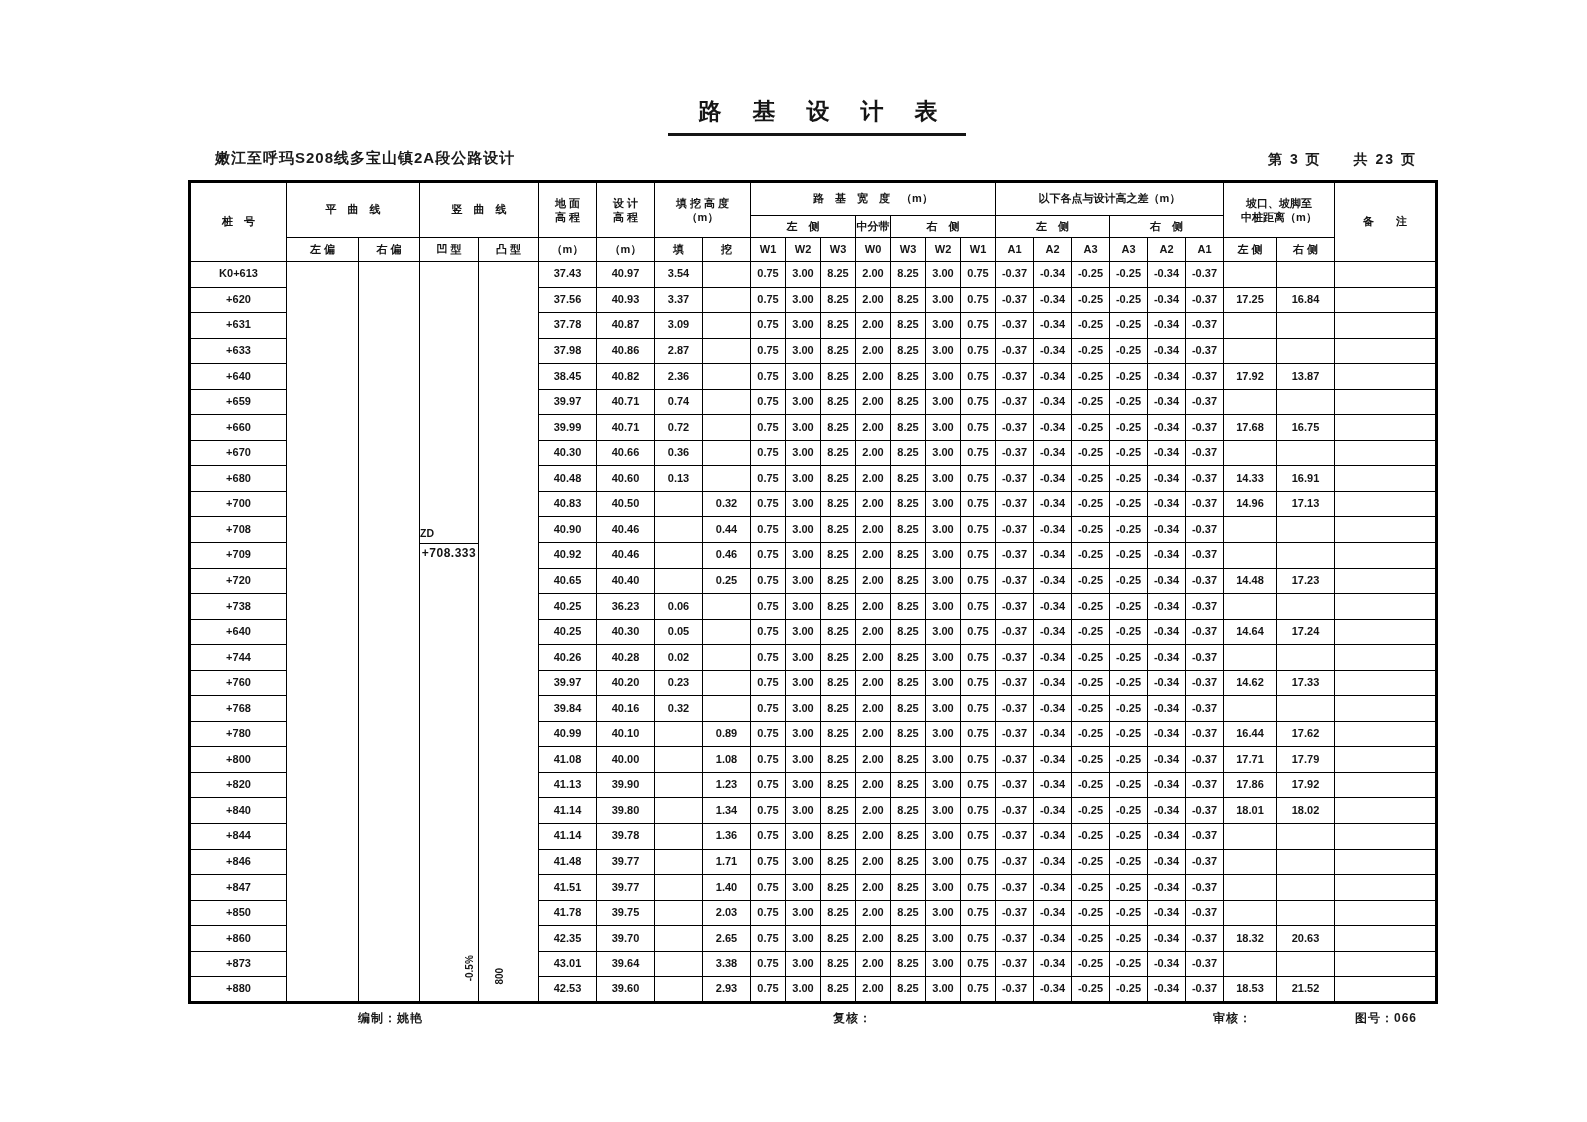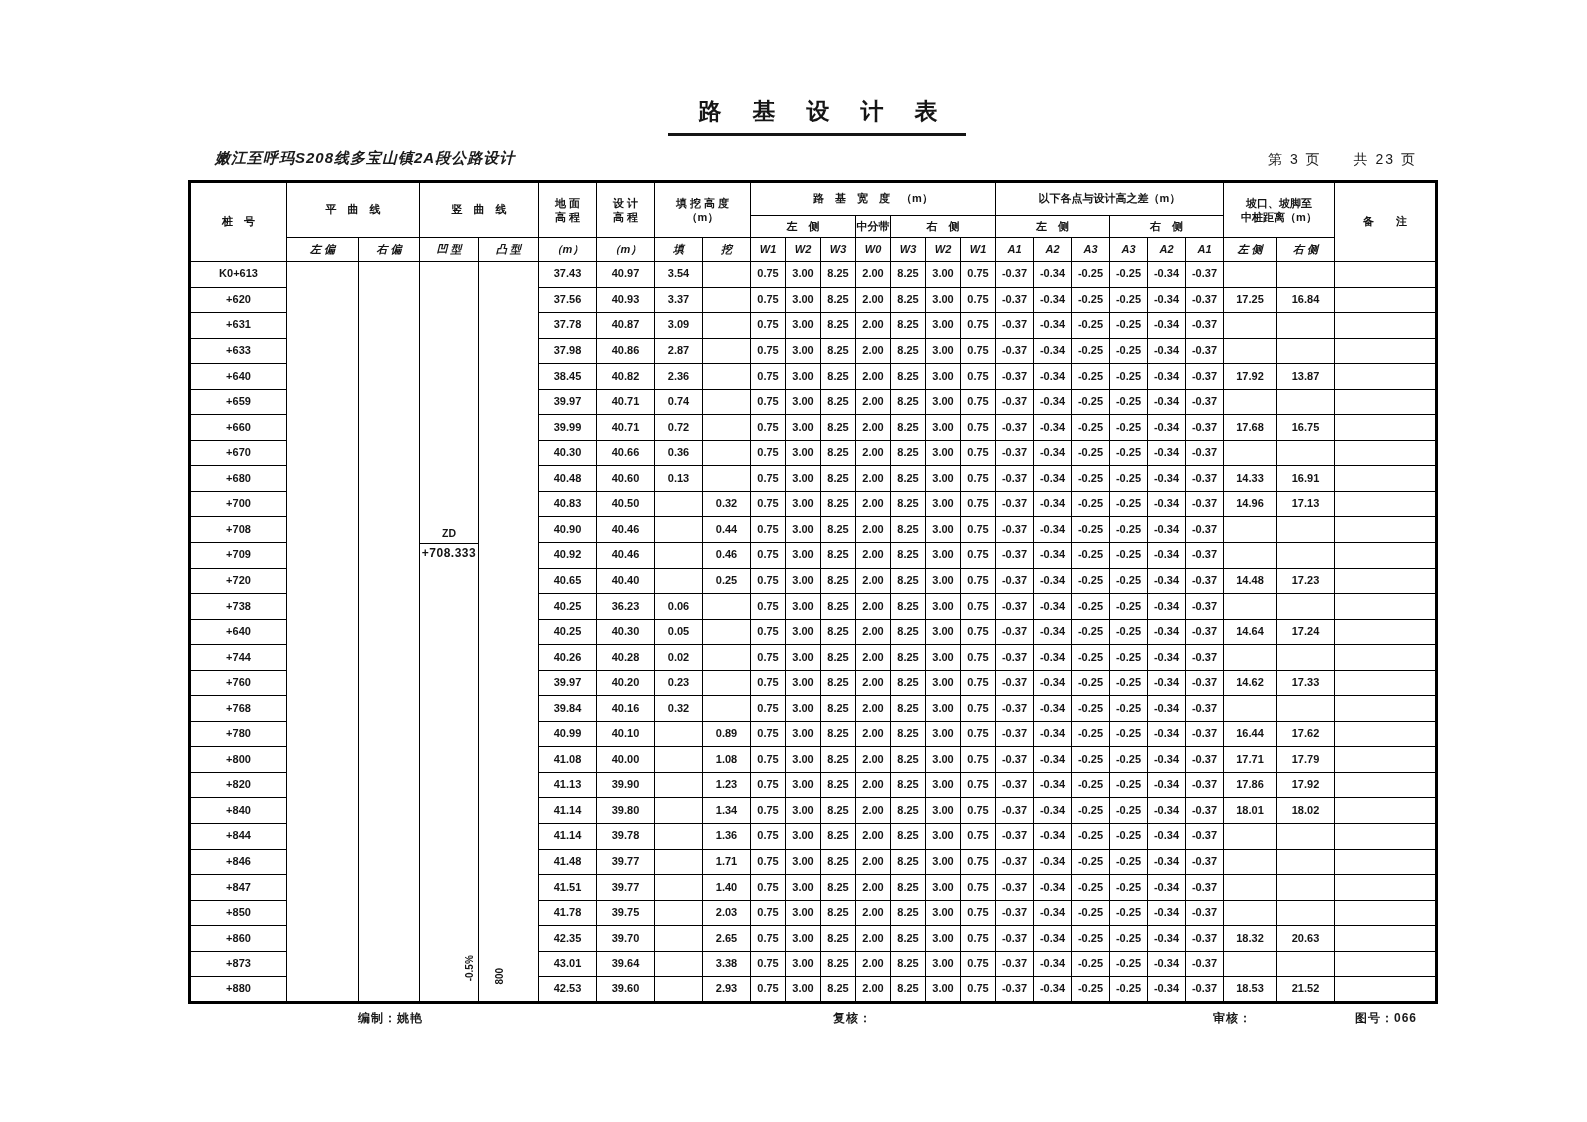--- a/index.html
+++ b/index.html
@@ -15,48 +15,48 @@
     position:absolute; top:96px; left:0; width:1640px;
     text-align:center; font-size:23px; font-weight:bold;
     letter-spacing:4px; color:#151515;
   }
   .title-underline {
     position:absolute; top:133px; left:668px; width:298px; height:3px;
     background:#151515;
   }
   .subtitle {
     position:absolute; top:149px; left:215px;
-    font-size:15px; font-weight:bold; letter-spacing:1px;font-style:italic;
+    font-size:15px; font-weight:bold; letter-spacing:1px;
   }
   .page-info {
     position:absolute; top:151px; left:1268px;
-    font-size:14px; font-weight:normal; letter-spacing:2px;
+    font-size:14px; font-weight:bold; letter-spacing:2px;
   }
 
   table.design {
     position:absolute; top:180px; left:188px;
     border-collapse:collapse; table-layout:fixed;
     border:3px solid #000;
   }
   table.design td {
     border:1px solid #000; text-align:center; vertical-align:middle;
     font-size:11px; font-weight:bold; padding:0; overflow:visible;
     line-height:1.25; color:#141414;
   }
   thead td { font-size:12.5px; }
   thead tr.hr1 { height:34px; }
   thead tr.hr2 { height:22px; }
-  thead tr.hr3 { height:24px;font-style:italic; }
+  thead tr.hr3 { height:24px; }
   thead .two-line div { line-height:14px; }
   thead .sub { font-size:11.5px; }
   tbody tr { height:25.55px; }
 
   td.strip { position:relative; vertical-align:top; }
   .zd-line { position:absolute; top:281px; left:-1px; right:-1px; height:0; border-top:1.5px solid #000; }
-  .zd-label { position:absolute; top:265px; left:0; width:100%; text-align:center; font-size:10.5px; font-weight:bold; }
+  .zd-label { position:absolute; top:265px; left:0; width:100%; text-align:left; font-size:10.5px; font-weight:bold; }
   .zd-value { position:absolute; top:284px; left:0; width:100%; text-align:center; font-size:12px; font-weight:bold; letter-spacing:0.5px; }
   .grade-annotation {
     position:absolute; top:700px; left:28px; width:44px; text-align:center;
     font-size:10px; font-weight:bold; transform:rotate(-90deg);
   }
   .radius-annotation {
     position:absolute; top:708px; left:4px; width:34px; text-align:center;
     font-size:10px; font-weight:bold; transform:rotate(-90deg);
   }
 

